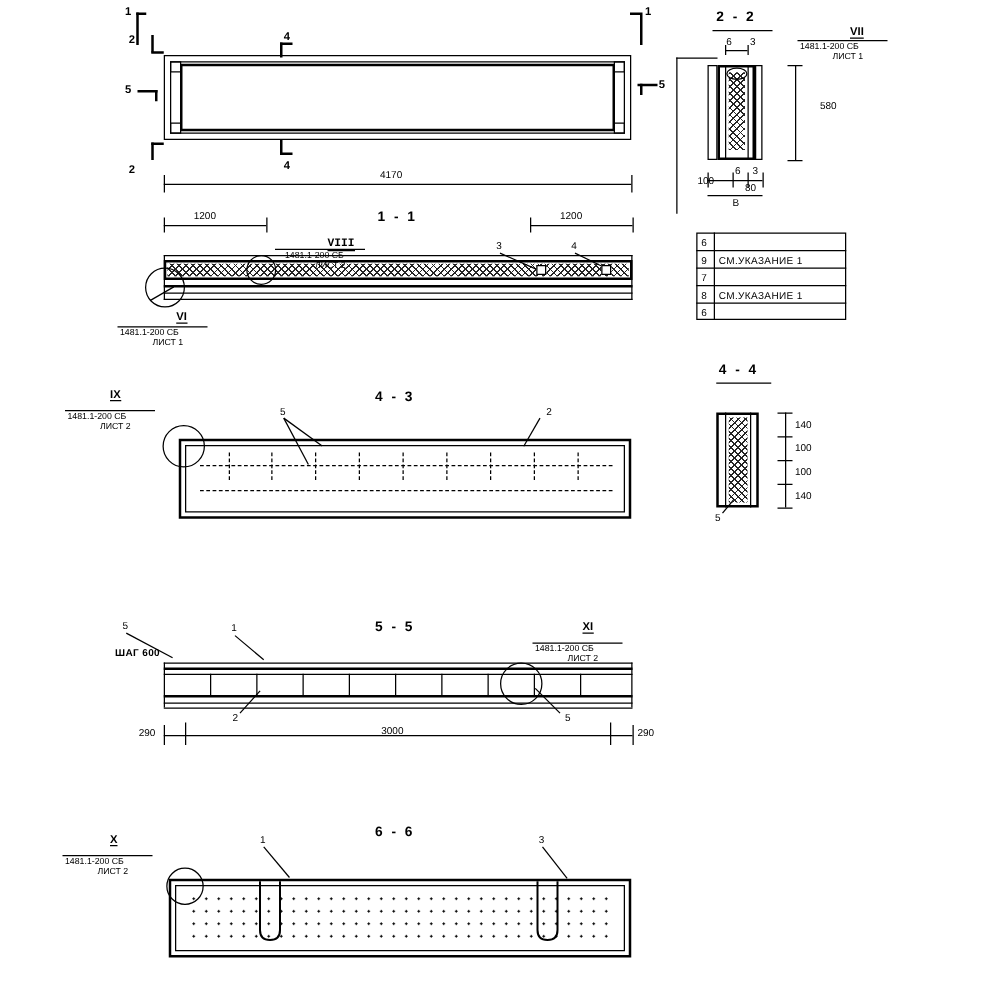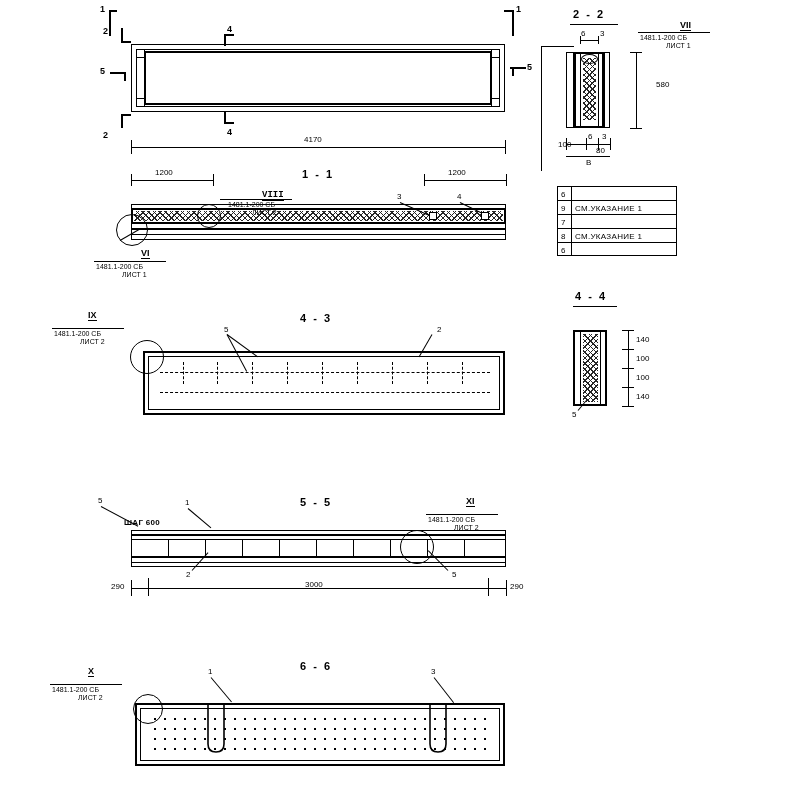--- a/index.html
+++ b/index.html
@@ -247,21 +247,21 @@
     <div class="dim" style="left:636px;top:392px;">140</div>
 
     <div class="dim" style="left:572px;top:410px;">5</div>
     <div class="ln h1" style="left:578px;top:410px;width:14px;transform:rotate(-50deg);transform-origin:left center;"></div>
   </div>
 
   <div>
     <div class="ttl" style="left:300px;top:496px;">5 - 5</div>
 
     <div class="dim" style="left:98px;top:496px;">5</div>
-    <div class="lbl b" style="left:92px;top:518px;margin-left:32px;">ШАГ 600</div>
+    <div class="lbl b" style="left:92px;top:518px;">ШАГ 600</div>
     <div class="ln h1" style="left:101px;top:506px;width:42px;transform:rotate(28deg);transform-origin:left center;"></div>
 
     <div class="dim" style="left:185px;top:498px;">1</div>
     <div class="ln h1" style="left:188px;top:508px;width:30px;transform:rotate(40deg);transform-origin:left center;"></div>
 
     <div class="rom underline" style="left:466px;top:496px;">XI</div>
     <div class="ref" style="left:428px;top:516px;">1481.1-200 СБ</div>
     <div class="ref" style="left:454px;top:524px;">ЛИСТ 2</div>
     <div class="ln h1" style="left:426px;top:514px;width:72px;"></div>
 

